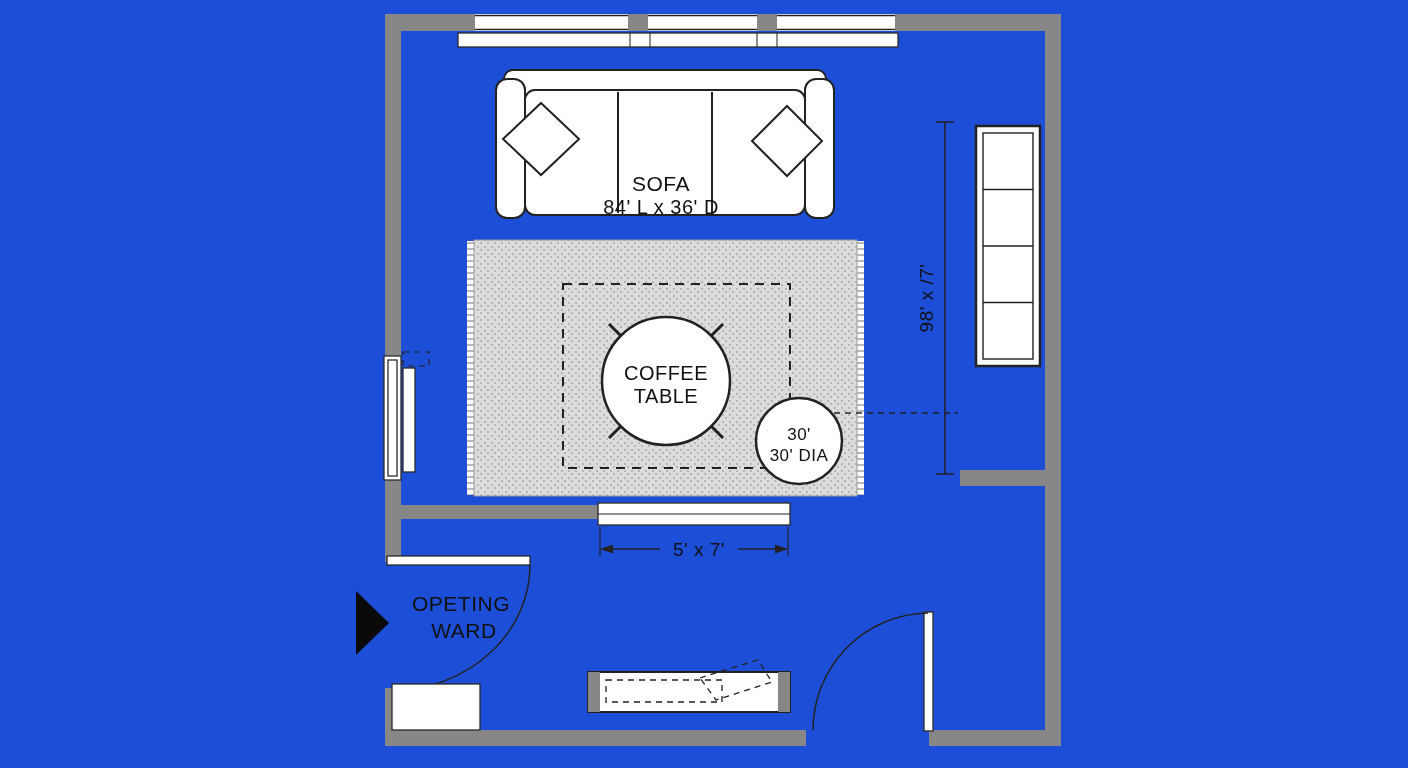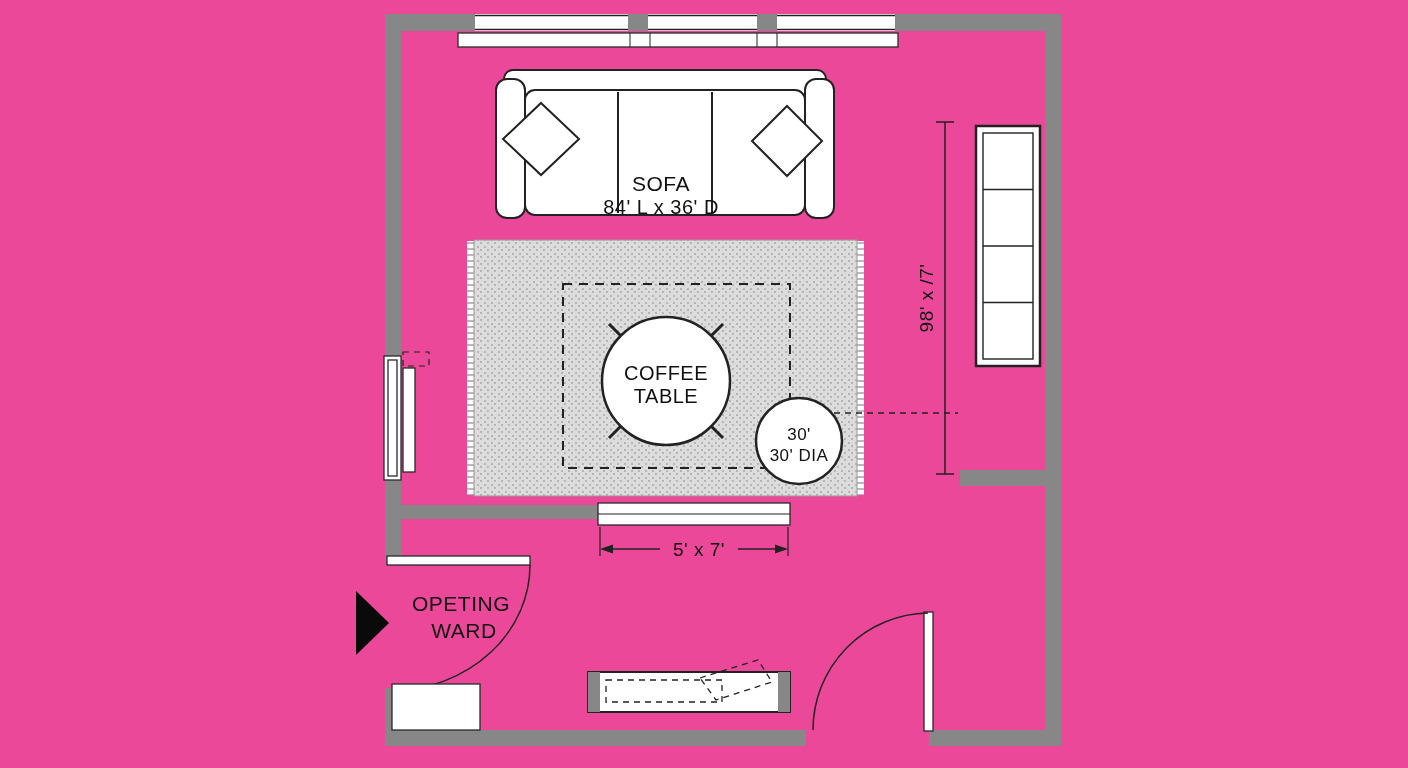--- a/index.html
+++ b/index.html
@@ -1,16 +1,16 @@
 <!DOCTYPE html>
 <html><head>
 <meta charset="utf-8">
 <style>
   html,body{margin:0;padding:0;background:#ffffff;}
-  .stage{position:relative;width:1408px;height:768px;background:#ec4899;overflow:hidden;}
+  .stage{position:relative;width:1408px;height:768px;background:#1d4ed8;overflow:hidden;}
   svg{display:block;}
   .wall{fill:#878787;stroke:none;}
   .ln{stroke:#222222;fill:none;}
   .furn{fill:#ffffff;stroke:#222222;stroke-width:2;}
   .thin{stroke:#2a2a2a;stroke-width:1.3;fill:#ffffff;}
   .dash{stroke-dasharray:9 7;}
   .dash-s{stroke-dasharray:6 5;}
   text{font-family:"Liberation Sans",sans-serif;fill:#111111;text-anchor:middle;letter-spacing:0.5px;}
   .t21{font-size:21px;}
   .t20{font-size:20px;}

